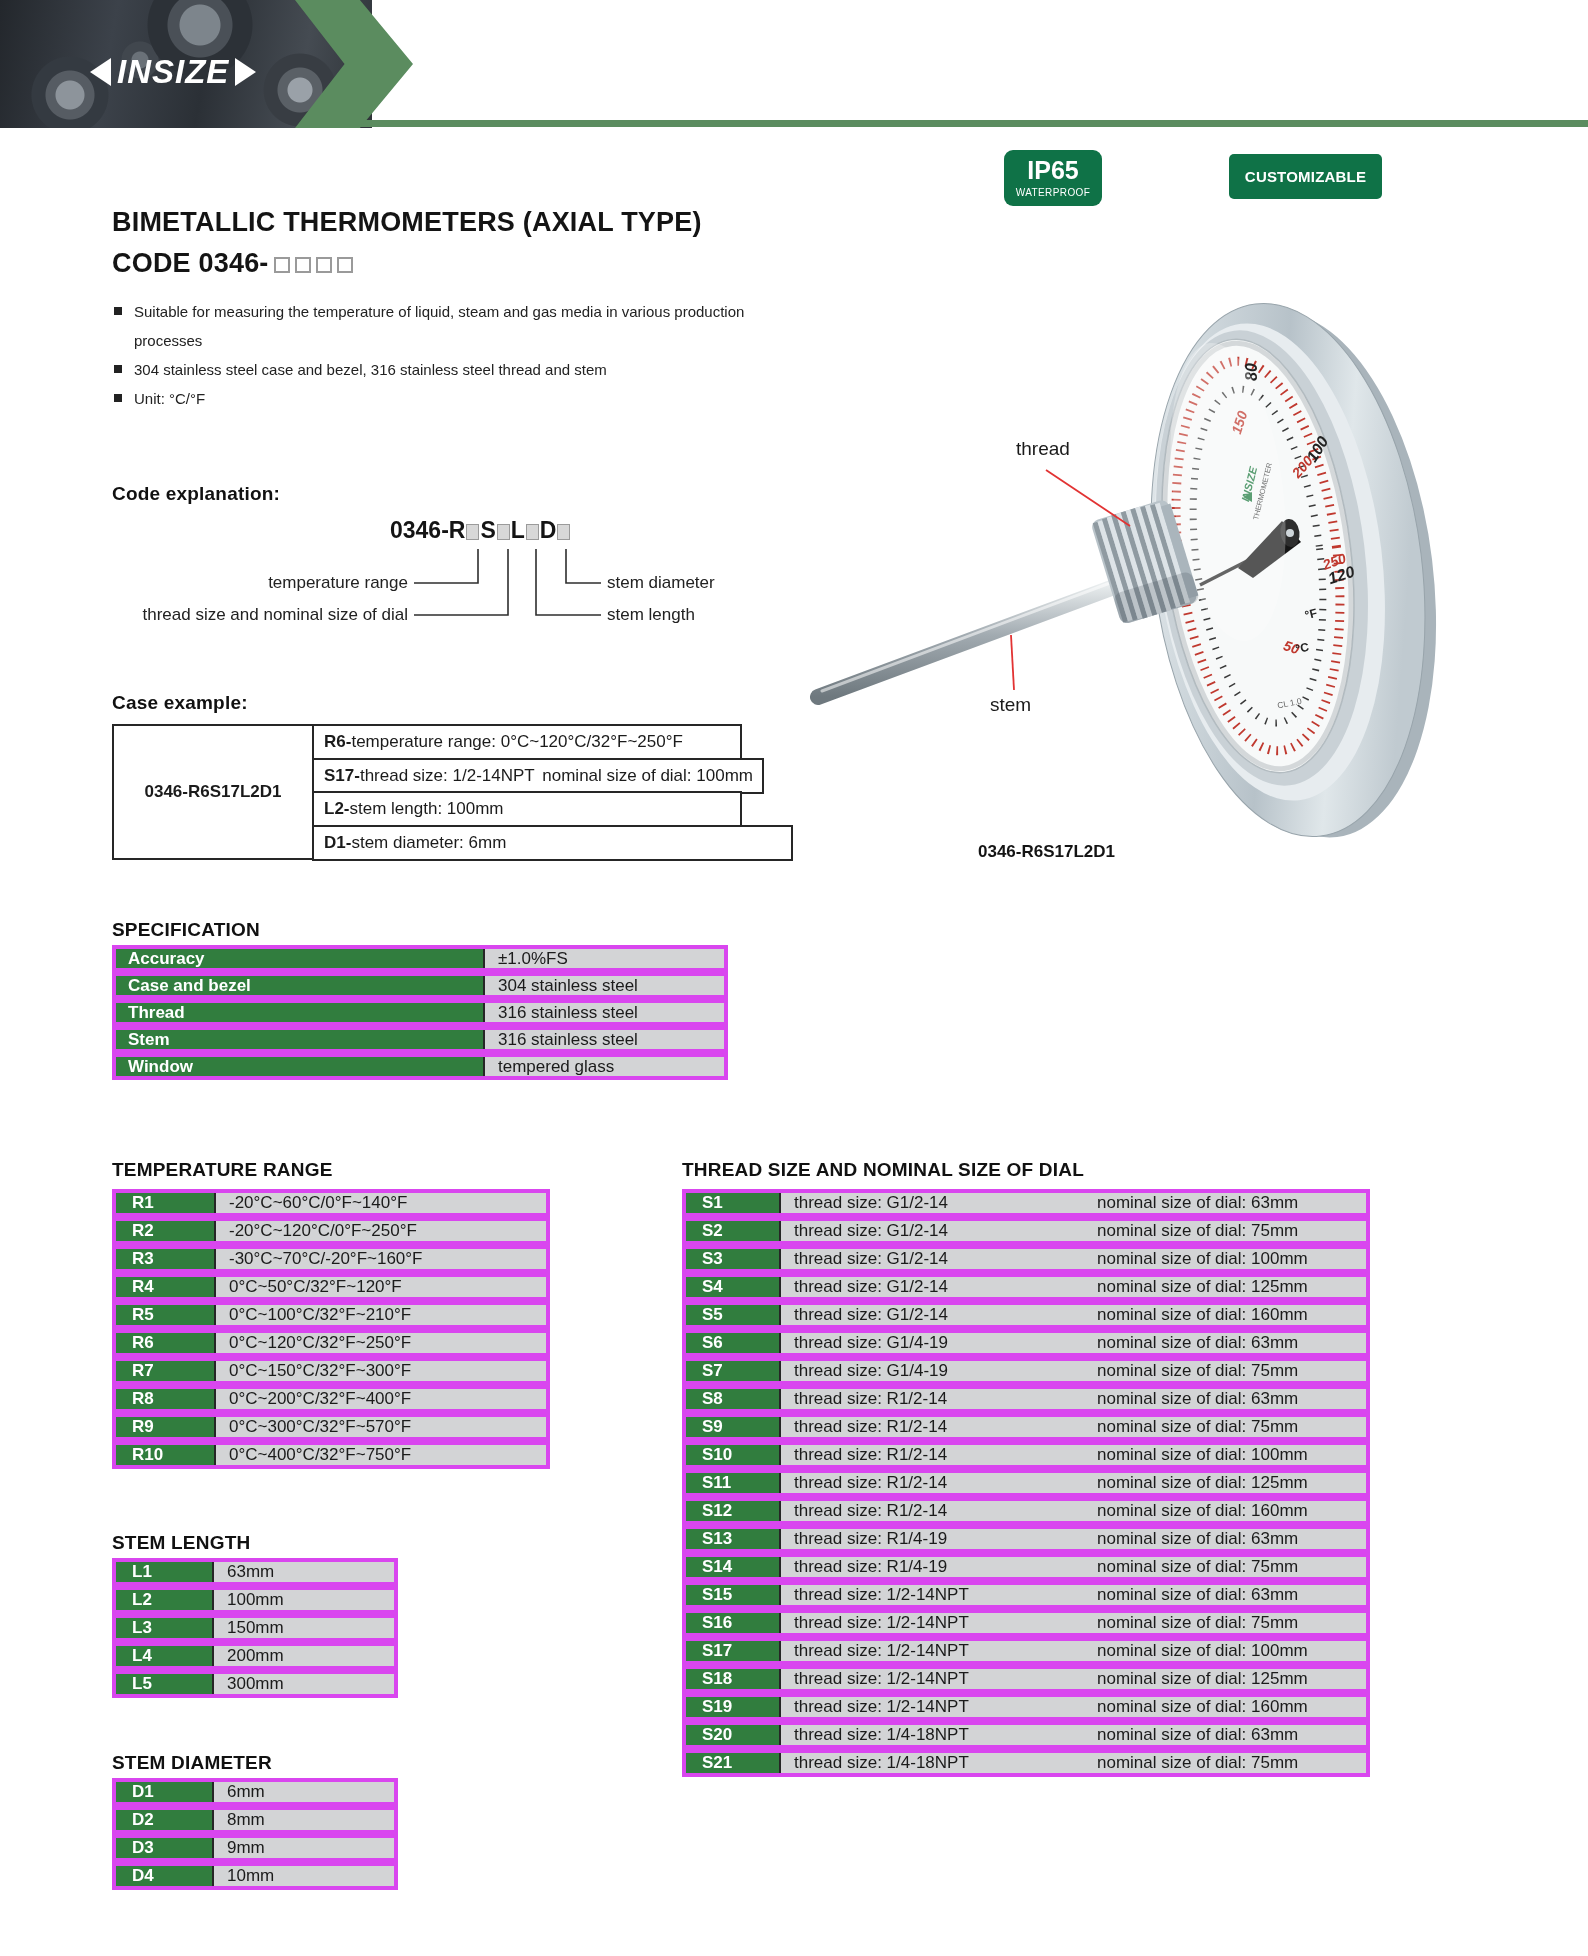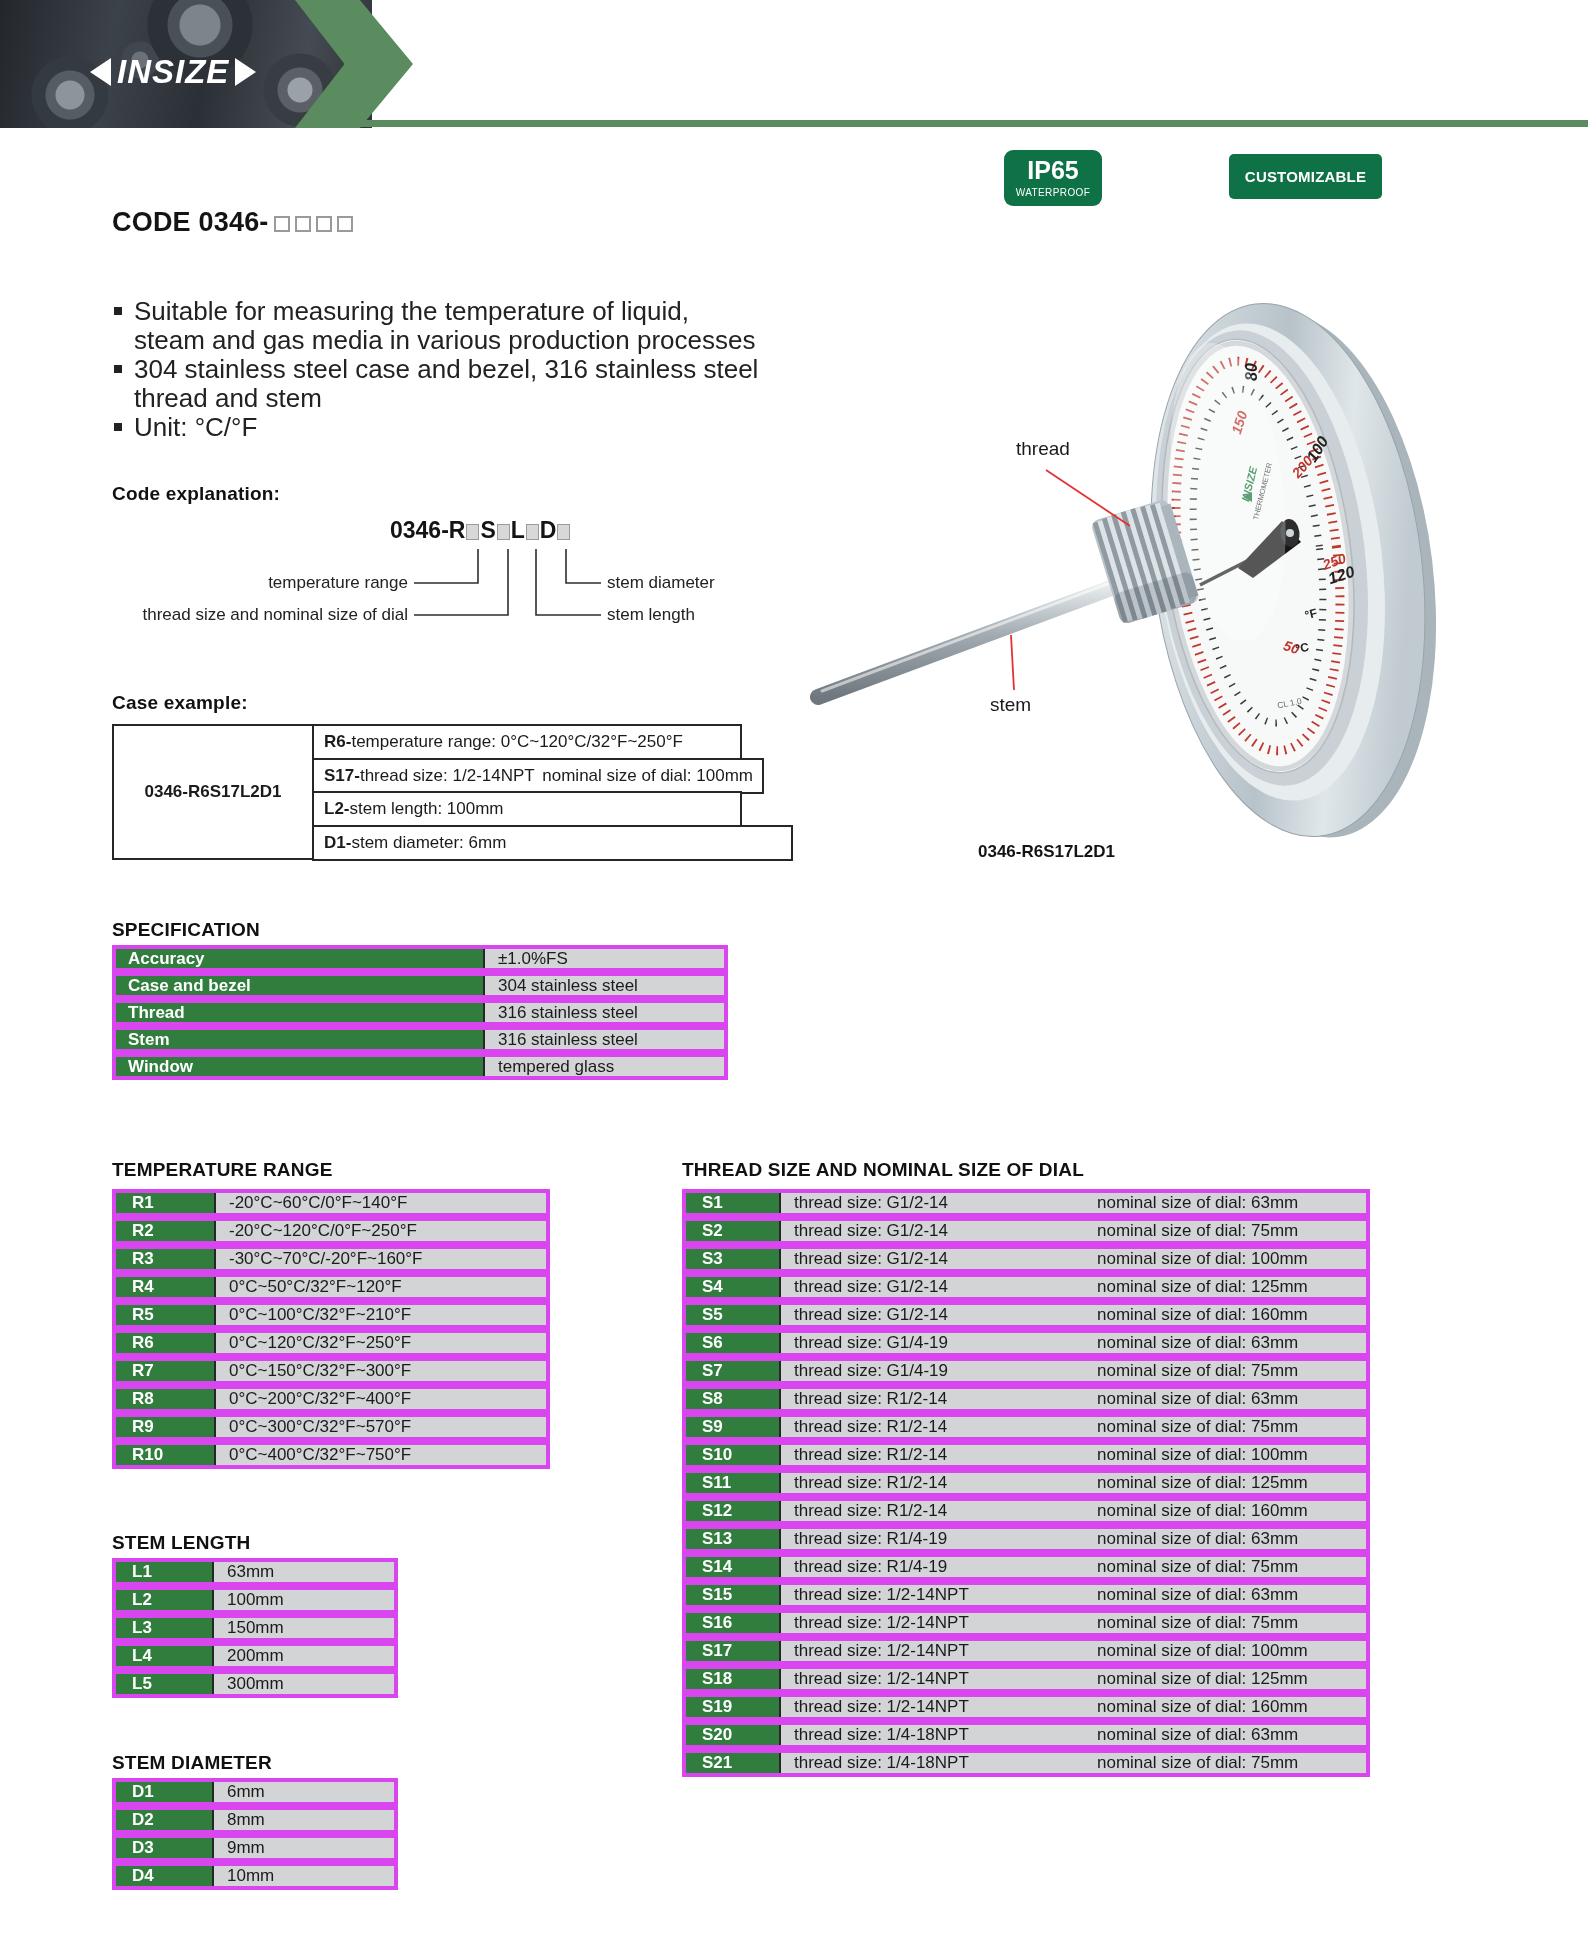--- a/index.html
+++ b/index.html
@@ -32,21 +32,21 @@
   .title .sq { display:inline-block; width:16px; height:16px; border:2px solid #9a9a9a; background:#fff; margin-left:5px; vertical-align:-1px; }
   
   .badge-ip65 { position:absolute; left:1004px; top:150px; width:98px; height:56px; background:#0f7247; border-radius:9px;
     color:#fff; text-align:center; }
   .badge-ip65 .b1 { font-size:25px; font-weight:bold; line-height:1; margin-top:8px; }
   .badge-ip65 .b2 { font-size:10px; letter-spacing:.4px; margin-top:4px; }
   .badge-cust { position:absolute; left:1229px; top:154px; width:153px; height:45px; background:#0f7247; border-radius:5px;
     color:#fff; font-size:15px; font-weight:bold; letter-spacing:.2px; display:flex; align-items:center; justify-content:center; }
   
   .features { position:absolute; left:112px; top:297px; width:648px; list-style:none; }
-  .features li { position:relative; padding-left:22px; font-size:26px; line-height:29px; color:#222; }
+  .features li { position:relative; padding-left:22px; font-size:15px; line-height:29px; color:#222; }
   .features li::before { content:""; position:absolute; left:2px; top:10px; width:8px; height:8px; background:#222; }
   
   .sec-head { position:absolute; font-size:19px; font-weight:bold; color:#111; letter-spacing:.2px; }
   .formula { position:absolute; left:390px; top:517px; font-size:23px; font-weight:bold; color:#141414; white-space:nowrap; }
   .formula .fsq { display:inline-block; width:13px; height:16px; background:#d8d8d8; border:1.5px solid #9b9b9b; margin:0 1px; transform:translateY(2px); }
   .cline-label { position:absolute; font-size:17px; color:#222; white-space:nowrap; }
   .svg-lines { position:absolute; left:0; top:0; width:800px; height:700px; pointer-events:none; }
   
   .ce-left { position:absolute; left:112px; top:724px; width:202px; height:136px; border:2px solid #262626;
     display:flex; align-items:center; justify-content:center; font-size:17px; font-weight:bold; background:#fff; }
@@ -81,20 +81,21 @@
   <div class="photo"></div>
   <div class="chevron"></div>
   <div class="header-rule"></div>
   <div class="logo">
     <span class="tri-l"></span>
     <span class="txt">INSIZE</span>
     <span class="tri-r"></span>
   </div>
 
   <div class="title">
+    <div>BIMETALLIC THERMOMETERS (AXIAL TYPE)</div>
     <div><span>CODE 0346-</span><span class="sq"></span><span class="sq"></span><span class="sq"></span><span class="sq"></span></div>
   </div>
 
   <div class="badge-ip65">
     <div class="b1">IP65</div>
     <div class="b2">WATERPROOF</div>
   </div>
   <div class="badge-cust">CUSTOMIZABLE</div>
 
   <ul class="features">

